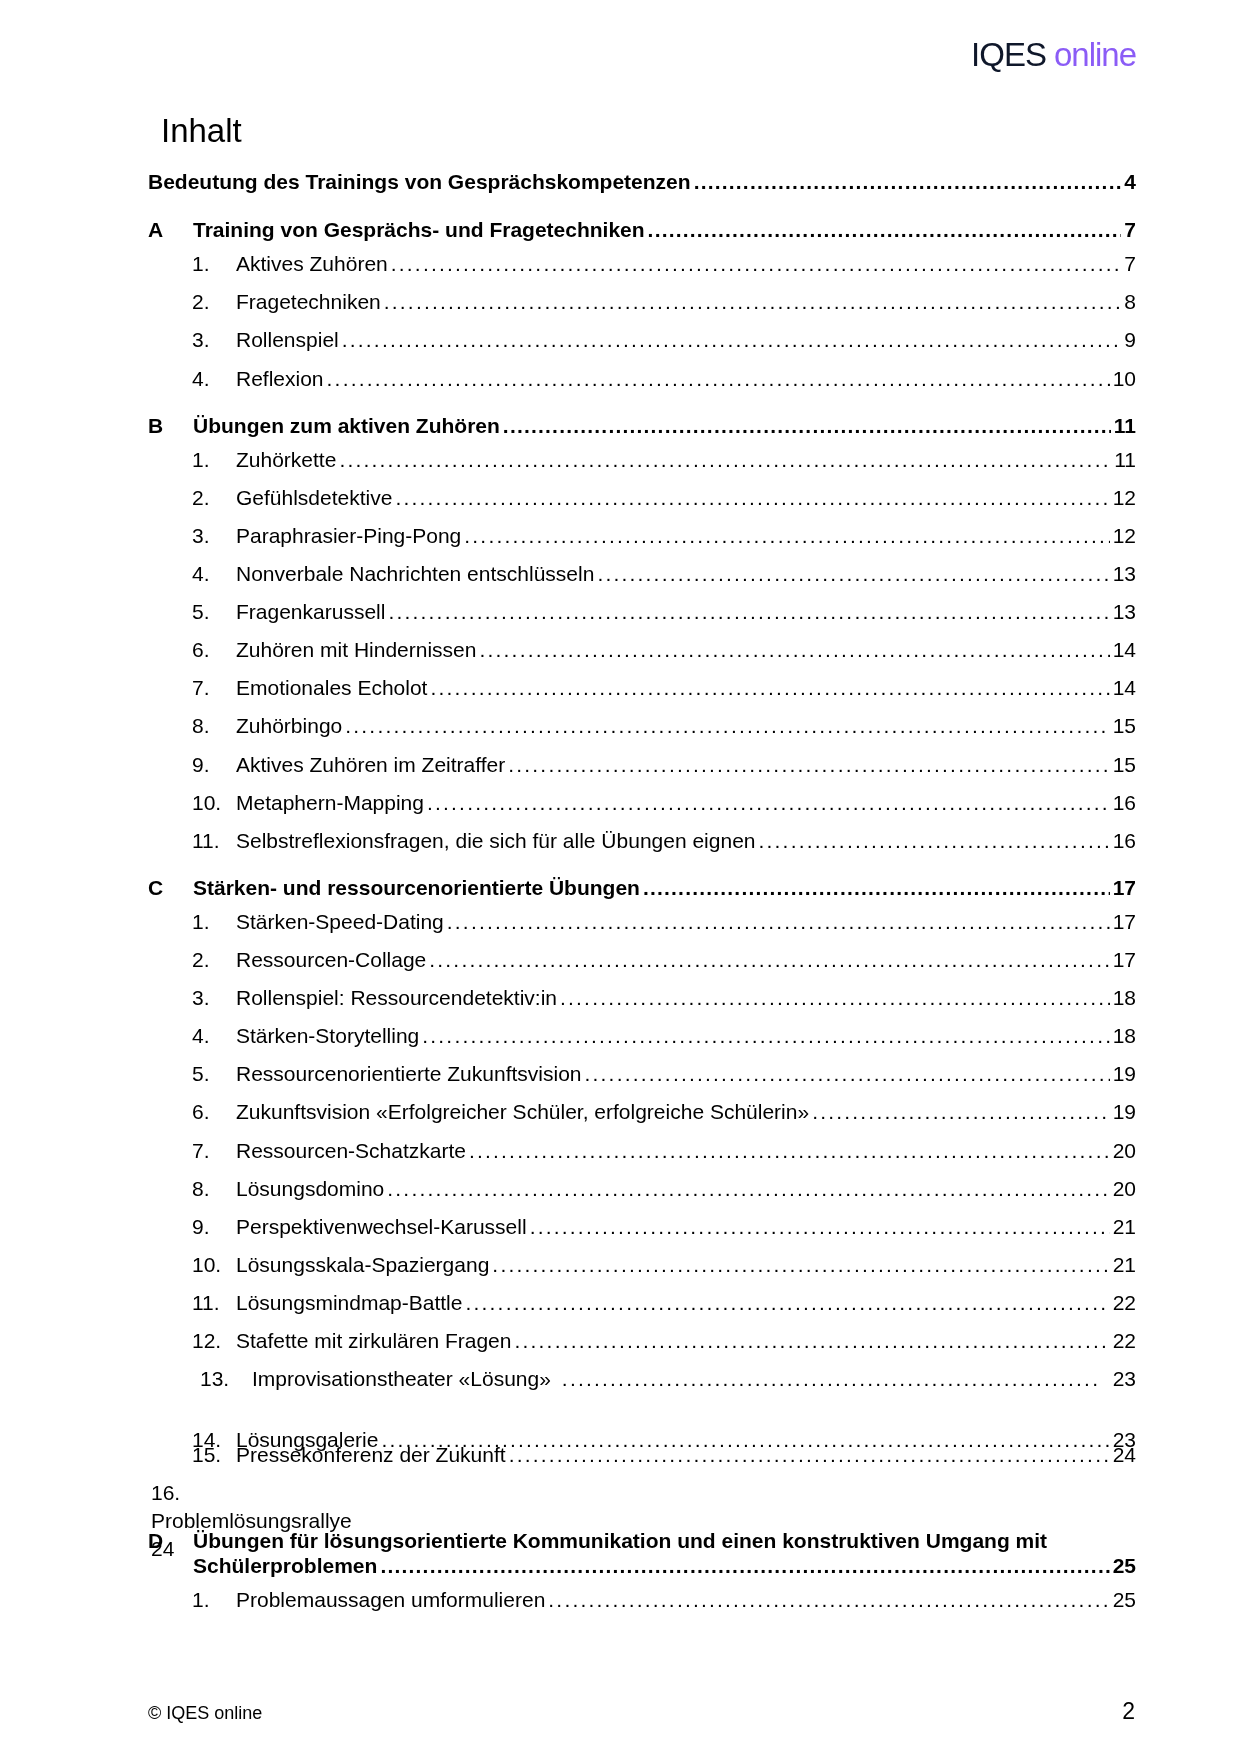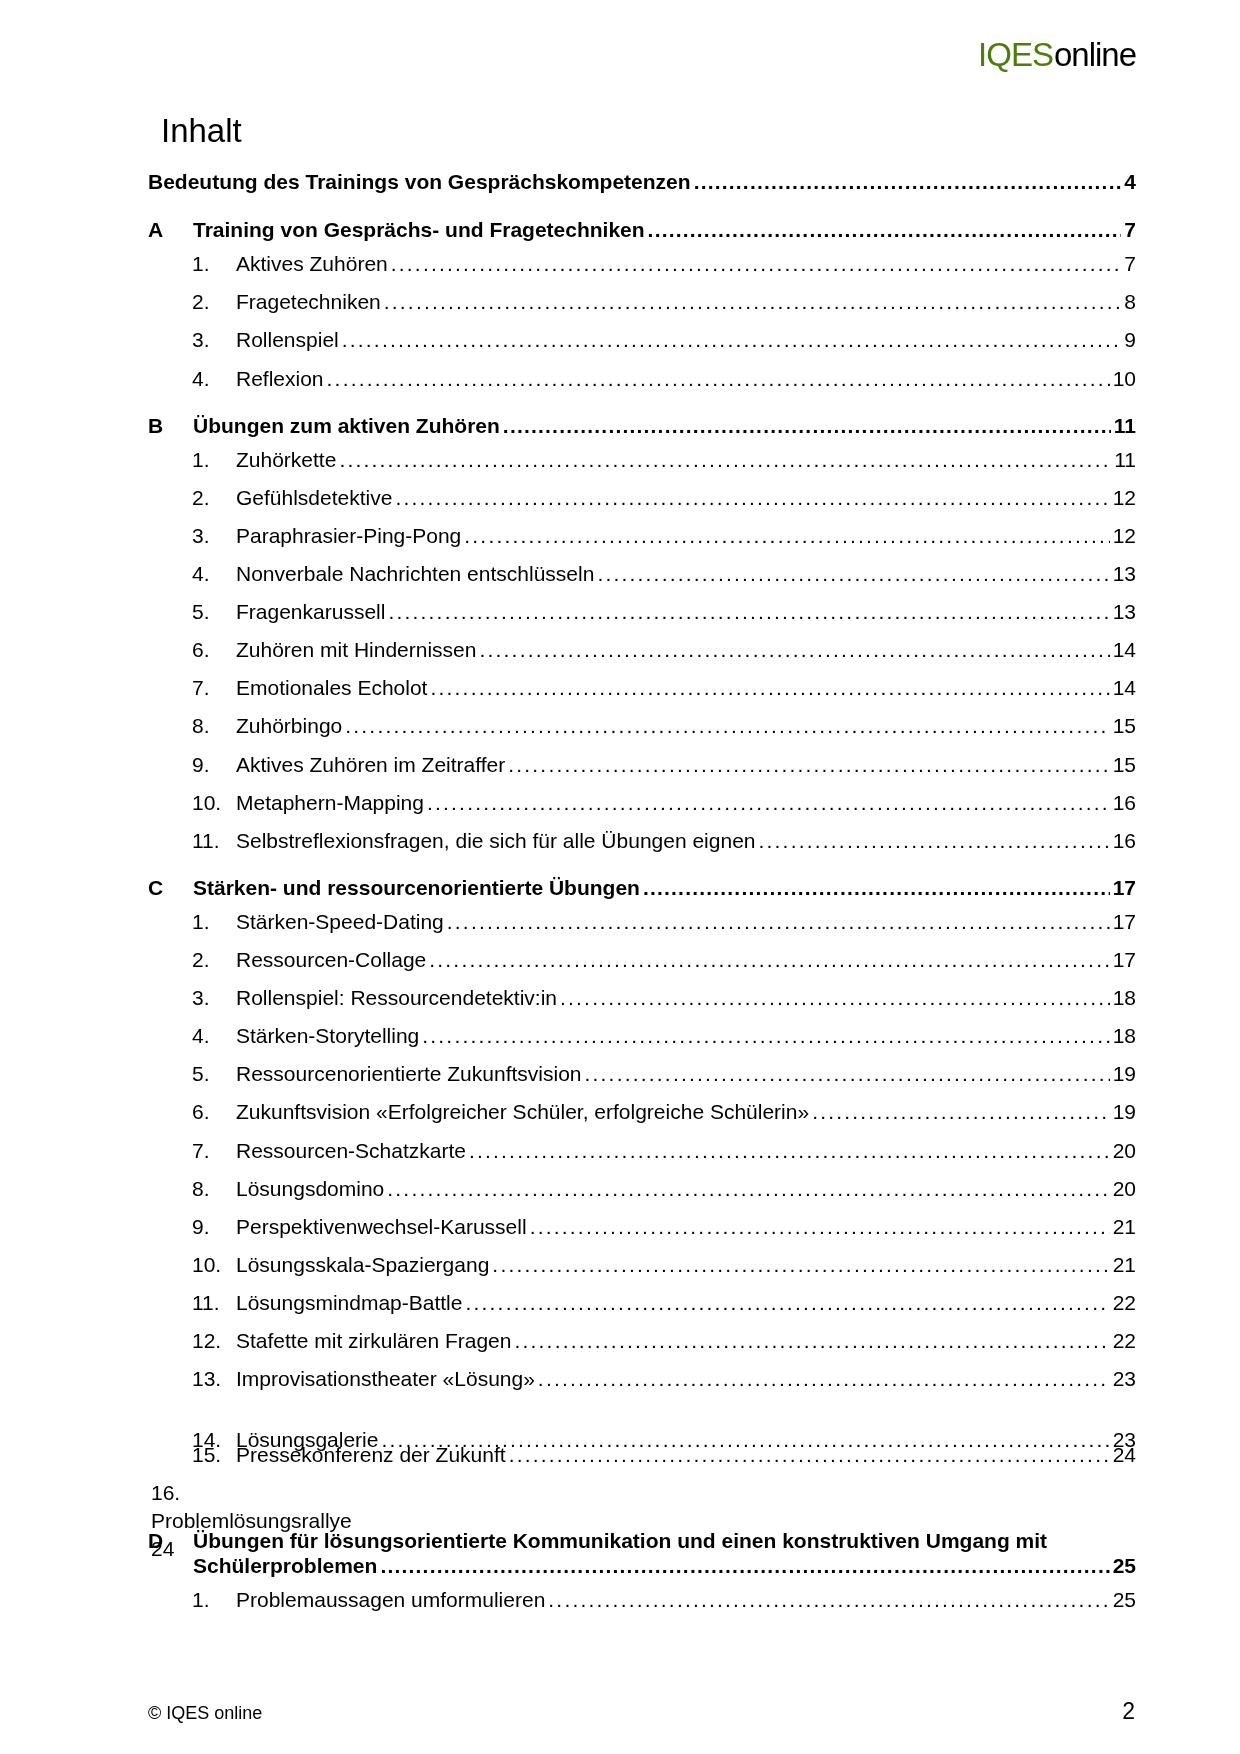--- a/index.html
+++ b/index.html
@@ -1,42 +1,42 @@
 <!DOCTYPE html>
 <html><head>
 <meta charset="utf-8">
 <style>
   html, body { margin:0; padding:0; background:#ffffff; }
   body { width:1240px; height:1754px; position:relative; overflow:hidden;
          font-family:"Liberation Sans", sans-serif; color:#000; }
   .logo { position:absolute; top:38px; right:104px; font-size:33px; letter-spacing:-1px;
           font-family:"Liberation Sans", sans-serif; line-height:1; }
   .logo .brand { color:#1e9a4b; }
-  .logo .suffix { color:#000000; margin-left:1px; }
+  .logo .suffix { color:#8b5cf6; margin-left:8px; }
   .title { position:absolute; left:148px; top:100px; font-size:33px; font-weight:normal; margin:13px; line-height:1.1; }
   .toc { position:absolute; left:0; top:0; width:1124px; height:1680px; }
   .row { position:absolute; left:148px; width:988px; height:28px; display:flex; align-items:baseline;
          font-size:21px; line-height:28px; white-space:nowrap; }
   .row.bold { font-weight:bold; }
   .row .letter { width:45px; flex:none; }
   .row .num { width:44px; flex:none; }
   .row .indent { width:44px; flex:none; }
   .row .label { flex:none; }
   .row .leader { flex:1 1 auto; overflow:hidden; margin:0 3px; color:#000; letter-spacing:2.2px; }
   .row.bold .leader { letter-spacing:1.2px; }
   .row .leader::before { content:"................................................................................................................................................................................................................................................................"; }
   .row .page { flex:none; text-align:right; min-width:12px; }
   .footer-left { position:absolute; left:148px; top:1703px; font-size:18px; }
   .footer-right { position:absolute; right:105px; top:1698px; font-size:23px; }
 </style>
 </head>
 <body>
 
 <div class="logo">
-  <span class="brand" style="color: #4d7c0f;">IQES</span><span class="suffix">online</span>
+  <span class="brand" style="color: #0f172a;">IQES</span><span class="suffix">online</span>
 </div>
 
 <h1 class="title">Inhalt</h1>
 
 <div class="toc" id="toc">
     <div class="row bold" style="top: 168px;">
       <span class="label">Bedeutung des Trainings von Gesprächskompetenzen</span>
       <span class="leader"></span>
       <span class="page">4</span>
     </div>
@@ -240,21 +240,21 @@
       <span class="leader"></span>
       <span class="page">22</span>
     </div>
     <div class="row" style="top: 1327px;">
       <span class="indent"></span>
       <span class="num">12.</span>
       <span class="label">Stafette mit zirkulären Fragen</span>
       <span class="leader"></span>
       <span class="page">22</span>
     </div>
-    <div class="row" style="top: 1365.1px;">
+    <div class="row" style="top: 1365.1px; gap: 8px;">
       <span class="indent"></span>
       <span class="num">13.</span>
       <span class="label">Improvisationstheater «Lösung»</span>
       <span class="leader"></span>
       <span class="page">23</span>
     </div>
     <div class="row" style="top: 1426px;">
       <span class="indent"></span>
       <span class="num">14.</span>
       <span class="label">Lösungsgalerie</span>

